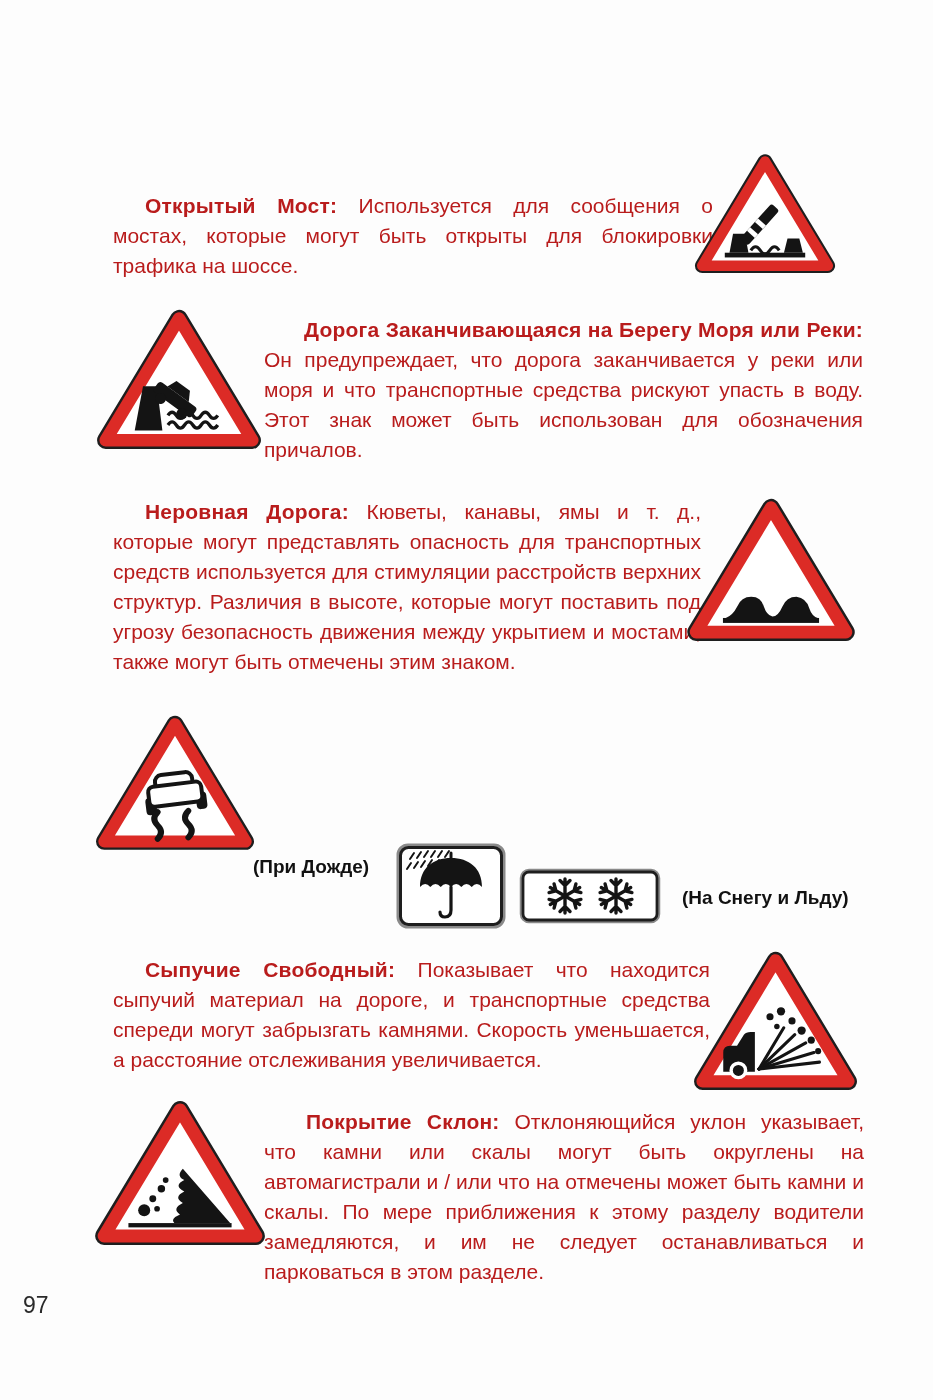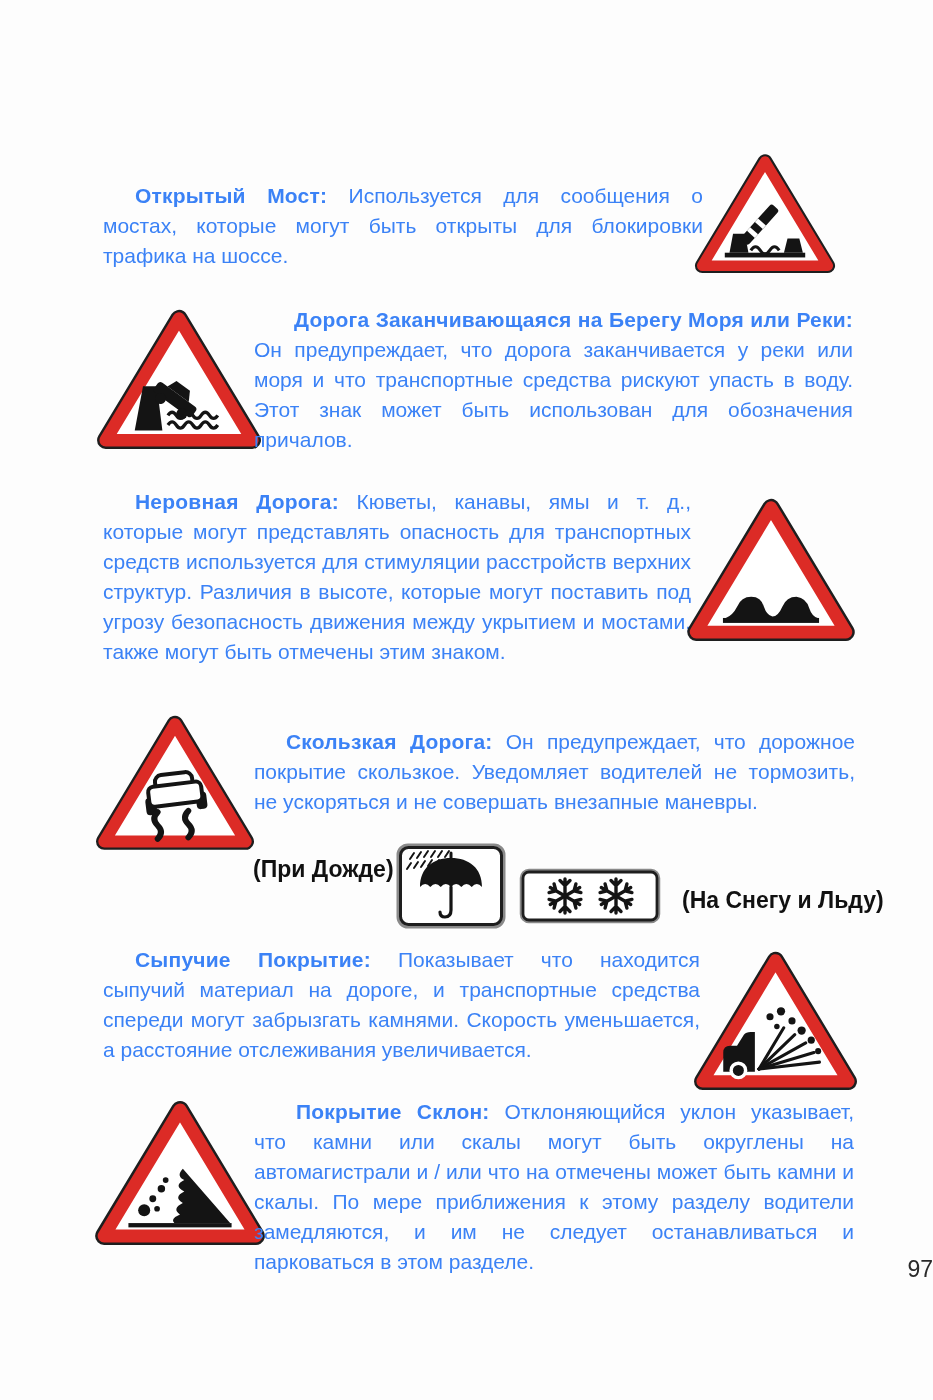--- a/index.html
+++ b/index.html
@@ -8,43 +8,44 @@
     position:relative;
     width:933px;height:1400px;
     margin:0 auto;
     background:#fdfdfd;
     font-family:"Liberation Sans","DejaVu Sans",sans-serif;
     color:#161616;
     overflow:hidden;
   }
   .para{
     position:absolute;
-    margin:8px;
+    margin:18px;
     font-size:21px;
     line-height:30px;
     text-align:justify;
-    color:#3b82f6;
+    color:#b91c1c;
   }
   .para b{font-weight:700;letter-spacing:.2px;}
   .sign{position:absolute;}
   .caption{
     position:absolute;
     margin:0;
-    font-size:23px;
+    font-size:19px;
     font-weight:700;
     color:#111;
     white-space:nowrap;
   }
   #page-number{
     position:absolute;
     left:0;right:0;
-    top:1256px;
-    text-align:right;
+    top:1292px;
+    text-align:left;
     font-size:23px;
     color:#2a2a2a;
+    padding-left:23px;
   }
 </style>
 </head>
 <body>
 
 <div id="page">
 
   <svg style="position:absolute;width:0;height:0" aria-hidden="true">
     <defs>
       <g id="tri-frame">
@@ -119,24 +120,20 @@
       <g stroke="#141414" stroke-width="3" fill="#ffffff">
         <rect x="46" y="46" width="28" height="13" rx="5"></rect>
         <rect x="40" y="54" width="40" height="15" rx="4"></rect>
       </g>
     </g>
     <g stroke="#141414" stroke-width="4.4" fill="none" stroke-linecap="round">
       <path d="M47 75 q-5 5 0 10 q5 5 0 10"></path>
       <path d="M70 74 q-5 5 0 10 q5 5 0 10"></path>
     </g>
   </svg>
-  <p class="para" style="left:246px;top:719px;width:601px;text-indent:32px">
-    <b>Скользкая Дорога:</b>
-    <span>Он предупреждает, что дорожное покрытие скользкое. Уведомляет водителей не тормозить, не ускоряться и не совершать внезапные маневры.</span>
-  </p>
 
   <p class="caption" style="left:253px;top:856px">(При Дожде)</p>
   <svg class="sign" style="left:396px;top:843px" width="110" height="86" viewBox="0 0 110 86">
     <rect x="3" y="3" width="104" height="80" rx="9" fill="#ffffff" stroke="#8a8a8a" stroke-width="5"></rect>
     <rect x="4.5" y="4.5" width="101" height="77" rx="8" fill="#ffffff" stroke="#1e1e1e" stroke-width="3"></rect>
     <g stroke="#141414" stroke-width="2" stroke-linecap="round">
       <path d="M18 10 L14 16 M25 9 L21 15 M32 8 L28 14 M39 8 L35 14 M46 8 L42 14 M53 8 L49 14"></path>
       <path d="M15 20 L11 26 M22 19 L18 25 M29 18 L25 24 M36 17 L32 23 M43 17 L39 23"></path>
     </g>
     <path d="M55 10 L55 17" stroke="#141414" stroke-width="3" stroke-linecap="round"></path>
@@ -145,21 +142,21 @@
   </svg>
   <svg class="sign" style="left:519px;top:868px" width="142" height="56" viewBox="0 0 142 56">
     <rect x="3" y="3" width="136" height="50" rx="7" fill="#ffffff" stroke="#8a8a8a" stroke-width="4.5"></rect>
     <rect x="4" y="4" width="134" height="48" rx="6" fill="#ffffff" stroke="#1e1e1e" stroke-width="2.8"></rect>
     <use href="#flake" transform="translate(46,28)"></use>
     <use href="#flake" transform="translate(97,28)"></use>
   </svg>
   <p class="caption" style="left:682px;top:887px">(На Снегу и Льду)</p>
 
   <p class="para" style="left:95px;top:937px;width:597px;text-indent:32px">
-    <b>Сыпучие Покрытие:</b>
+    <b>Сыпучие Свободный:</b>
     <span>Показывает что находится сыпучий материал на дороге, и транспортные средства спереди могут забрызгать камнями. Скорость уменьшается, а расстояние отслеживания увеличивается.</span>
   </p>
   <svg class="sign" style="left:693px;top:948px" width="165" height="143" viewBox="0 0 120 104">
     <use href="#tri-frame"></use>
     <path d="M22 90 L22 76 Q22 71 27 71 L32 71 L37 63 Q38.5 61 42 61 L45 61 L45 90 Z" fill="#141414"></path>
     <circle cx="33" cy="89" r="6.5" fill="#ffffff"></circle>
     <circle cx="33" cy="89" r="4" fill="#141414"></circle>
     <g stroke="#141414" stroke-width="2.2" stroke-linecap="round">
       <path d="M48 88 L66 58"></path>
         <path d="M48 88 L74 63"></path>

